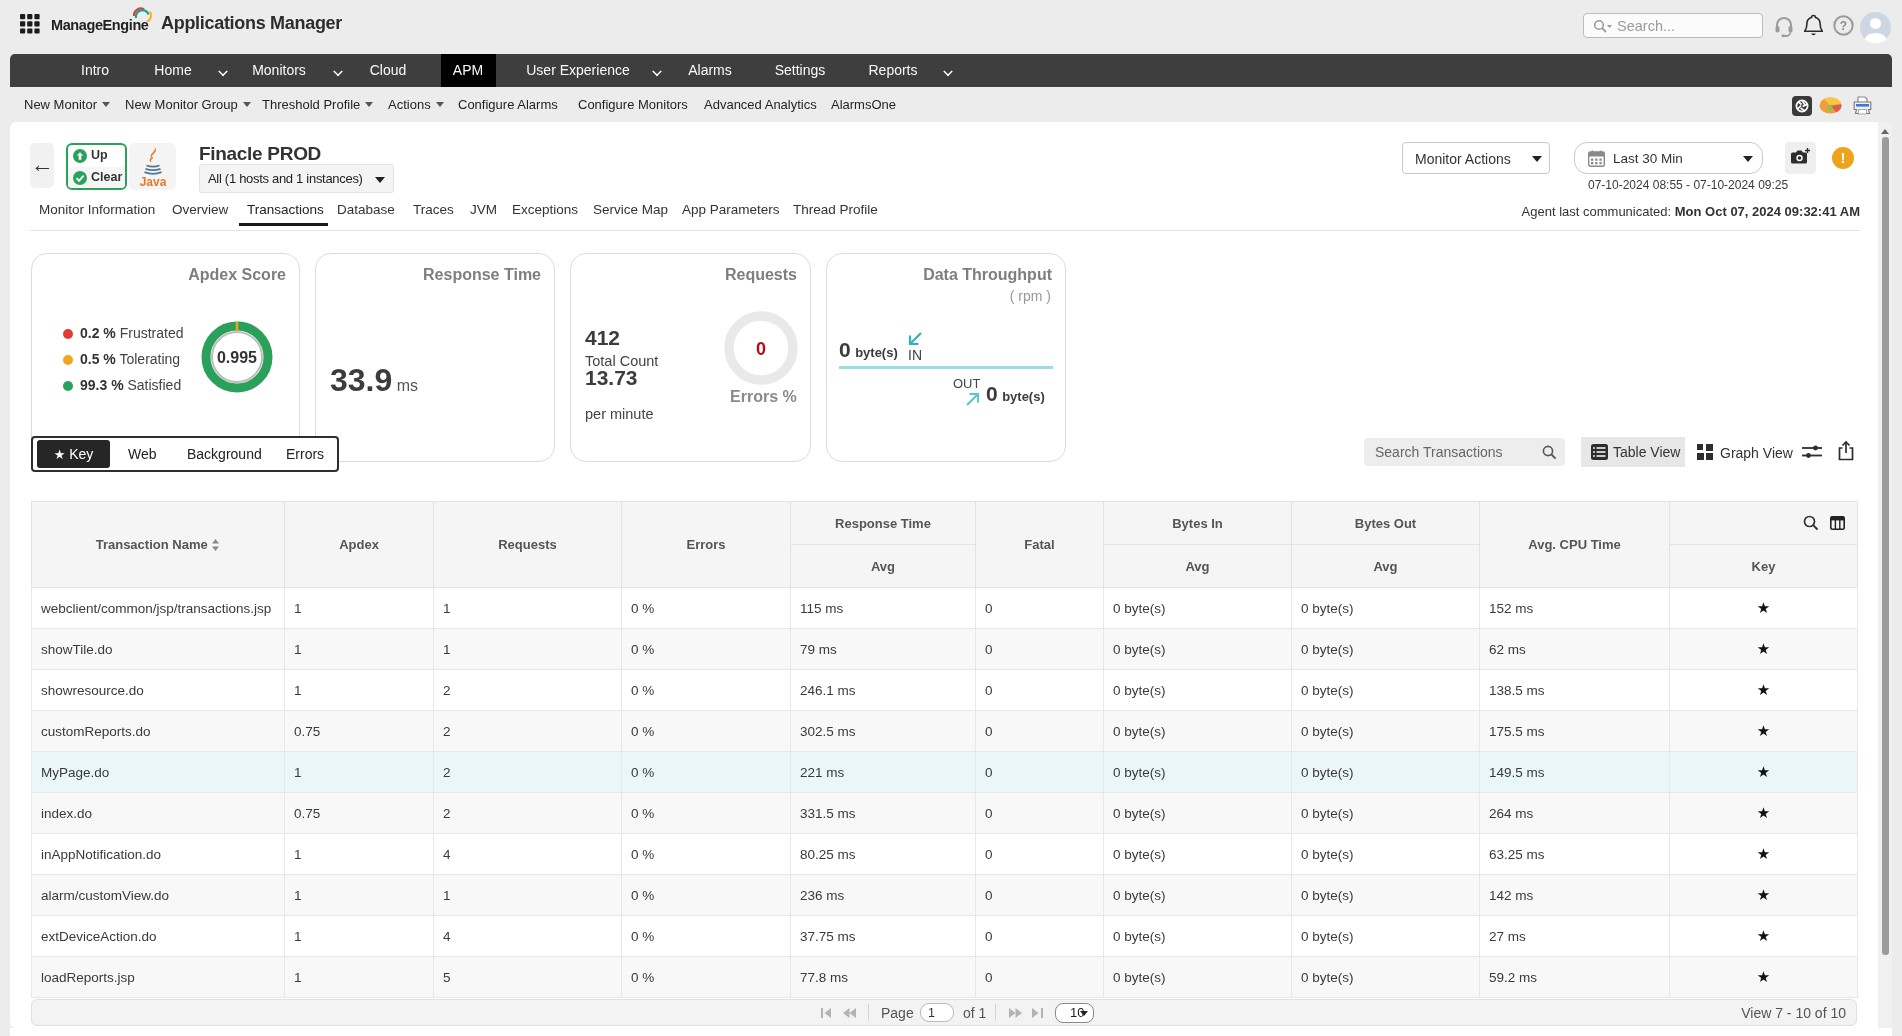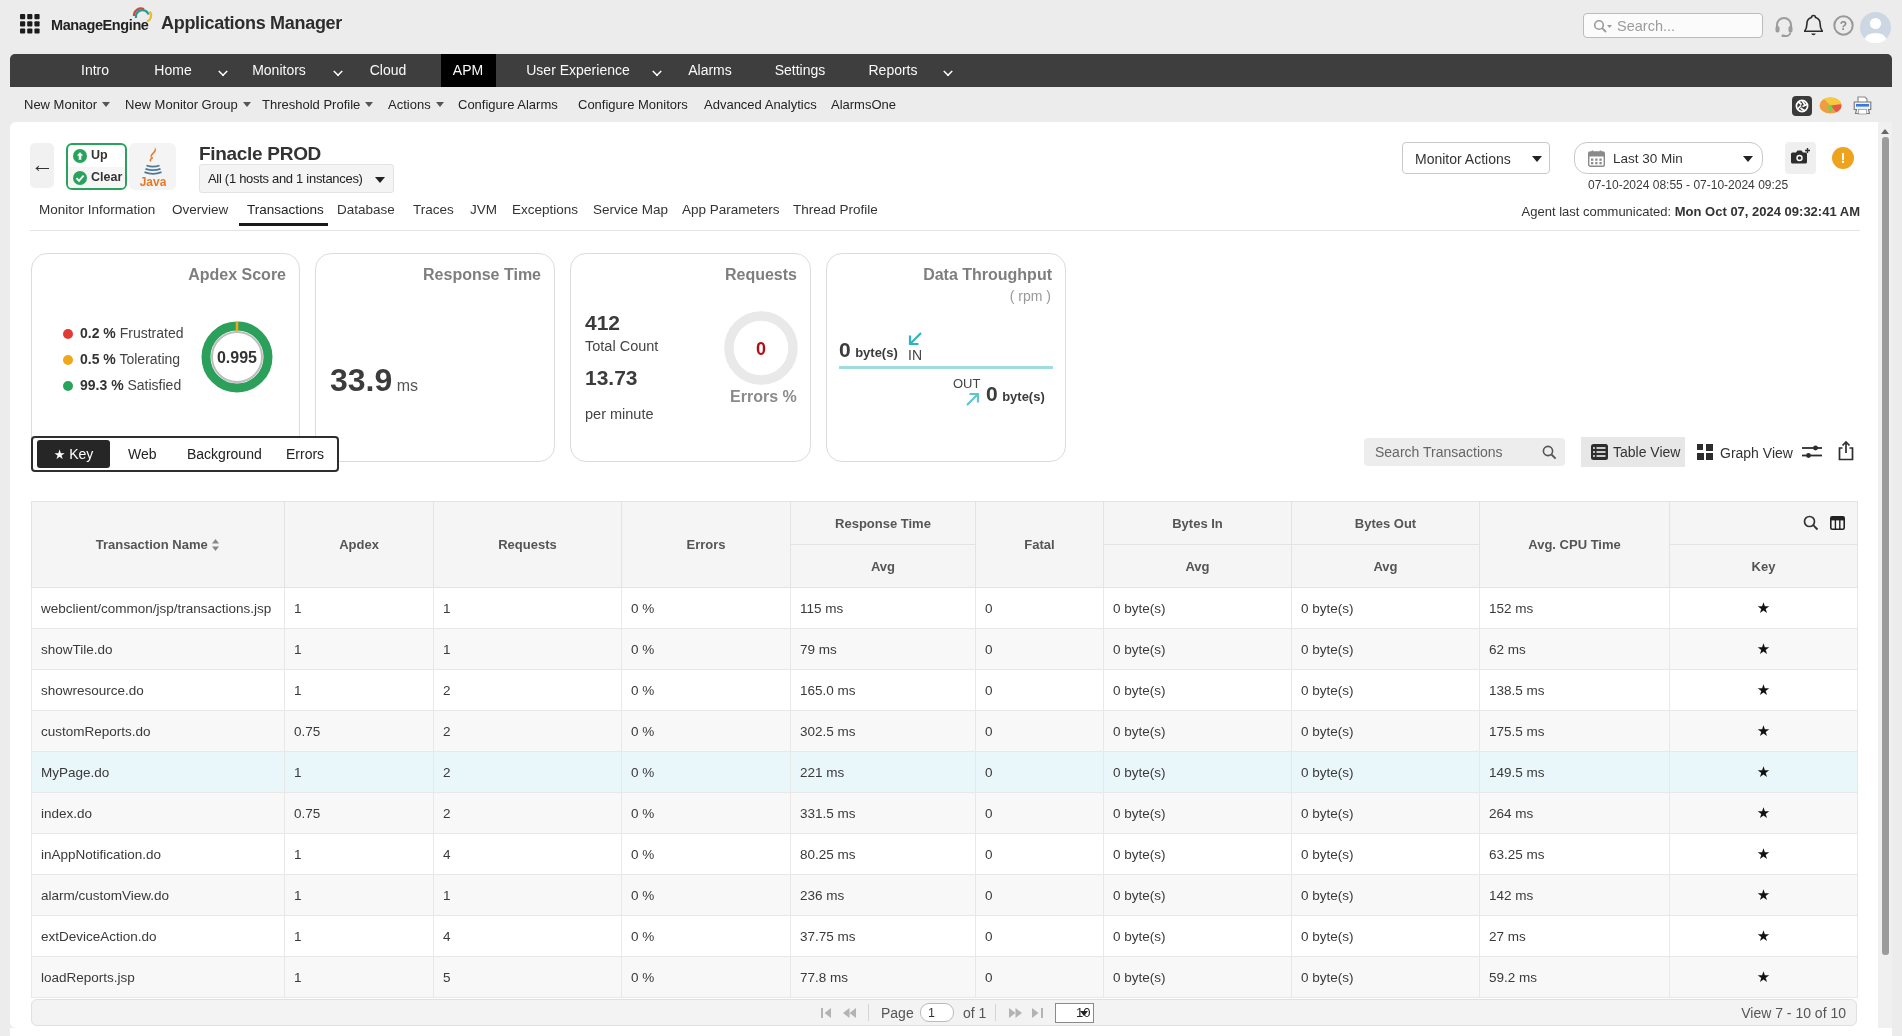--- a/index.html
+++ b/index.html
@@ -229,21 +229,21 @@
     <circle cx="36" cy="36" r="25" fill="none" stroke="#bdbdbd" stroke-width="2"></circle>
     <text x="36" y="42" font-size="16" font-weight="bold" fill="#333" text-anchor="middle" font-family="Liberation Sans">0.995</text>
   </svg>
 </div>
 <div class="metric" style="left:315px;width:240px">
   <div class="mtitle">Response Time</div>
   <div class="abs" style="left:14px;top:108px;white-space:nowrap"><span style="font-size:32px;font-weight:bold;color:#3c3c3c">33.9</span> <span style="font-size:16px;color:#555">ms</span></div>
 </div>
 <div class="metric" style="left:570px;width:241px">
   <div class="mtitle">Requests</div>
-  <div class="abs" style="left:14px;top:57px">
+  <div class="abs" style="left:14px;top:72px">
       <div style="font-size:21px;font-weight:bold;color:#3c3c3c">412</div>
       <div style="font-size:14.5px;color:#444;margin-top:3px">Total Count</div>
     </div>
   <div class="abs" style="left:14px;top:112px">
       <div style="font-size:21px;font-weight:bold;color:#3c3c3c">13.73</div>
       <div style="font-size:14.5px;color:#444;margin-top:16px">per minute</div>
     </div>
   <svg class="abs" style="left:153px;top:57px" width="74" height="74" viewBox="0 0 74 74">
     <circle cx="37" cy="37" r="32" fill="none" stroke="#e9e9e9" stroke-width="9.5"></circle>
     <text x="37" y="44" font-size="18" font-weight="bold" fill="#ab1116" text-anchor="middle" font-family="Liberation Sans">0</text>
@@ -398,21 +398,21 @@
         <td>0 byte(s)</td>
         <td>0 byte(s)</td>
         <td>62 ms</td>
         <td class="star">★</td>
       </tr>
 <tr class="">
         <td>showresource.do</td>
         <td>1</td>
         <td>2</td>
         <td>0 %</td>
-        <td>165.0 ms</td>
+        <td>246.1 ms</td>
         <td>0</td>
         <td>0 byte(s)</td>
         <td>0 byte(s)</td>
         <td>138.5 ms</td>
         <td class="star">★</td>
       </tr>
 <tr class="alt">
         <td>customReports.do</td>
         <td>0.75</td>
         <td>2</td>
@@ -514,19 +514,19 @@
   <span class="abs" style="left:931px;top:5px;font-size:14px;color:#555">of 1</span>
   <div class="abs" style="left:963px;top:4px;width:1px;height:17px;background:#d5d5d5"></div>
   <svg class="abs" style="left:977px;top:8px" width="13" height="10" viewBox="0 0 13 10">
       <path d="M0 0 L6.5 5 L0 10 z" class="pgic"></path>
       <path d="M6.5 0 L13 5 L6.5 10 z" class="pgic"></path>
     </svg>
   <svg class="abs" style="left:1000px;top:8px" width="11" height="10" viewBox="0 0 11 10">
       <path d="M0 0 L6.5 5 L0 10 z" class="pgic"></path>
       <rect x="9" y="0" width="2" height="10" class="pgic"></rect>
     </svg>
-  <div class="abs" style="left:1023px;top:3px;width:39px;height:20px;background:#fff;border:1.5px solid #8a8a8a;border-radius:0;font-size:13px;color:#222;line-height:17px;padding-left:20px">10 <b style="position:absolute;right:5px;top:7px;width:0;height:0;border-left:4px solid transparent;border-right:4px solid transparent;border-top:5px solid #222"></b></div>
+  <div class="abs" style="left:1023px;top:3px;width:39px;height:20px;background:#fff;border:1.5px solid #8a8a8a;border-radius:8px;font-size:13px;color:#222;line-height:17px;padding-left:14px">10 <b style="position:absolute;right:5px;top:7px;width:0;height:0;border-left:4px solid transparent;border-right:4px solid transparent;border-top:5px solid #222"></b></div>
   <span class="abs" style="right:10px;top:5px;font-size:14px;color:#555">View 7 - 10 of 10</span>
 </div>
 
 <div class="abs" style="left:1878px;top:122px;width:14px;height:906px;background:#f0f0f0"></div>
 <div class="abs" style="left:1881px;top:129px;width:0;height:0;border-left:4px solid transparent;border-right:4px solid transparent;border-bottom:5px solid #666"></div>
 <div class="abs" style="left:1882px;top:137px;width:7px;height:818px;background:#9b9b9b;border-radius:3px"></div>
 
 </body></html>

